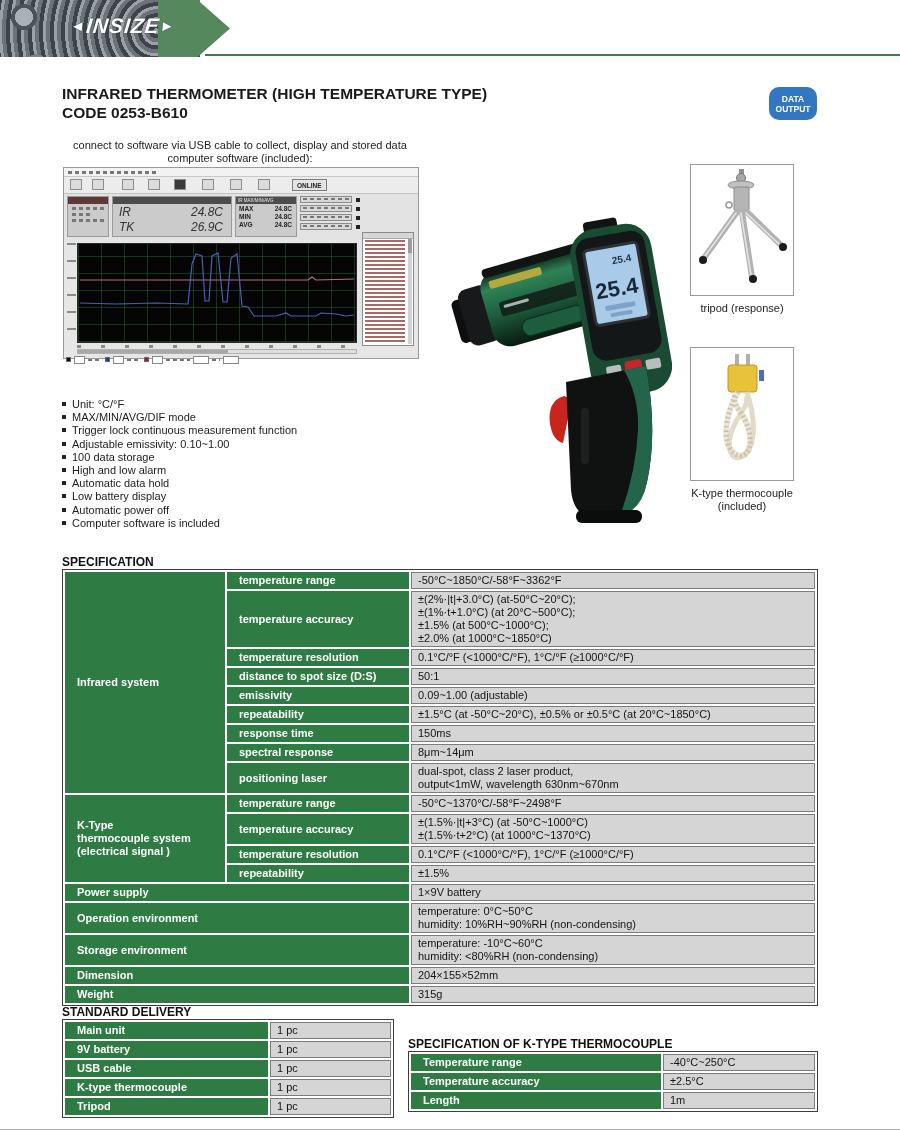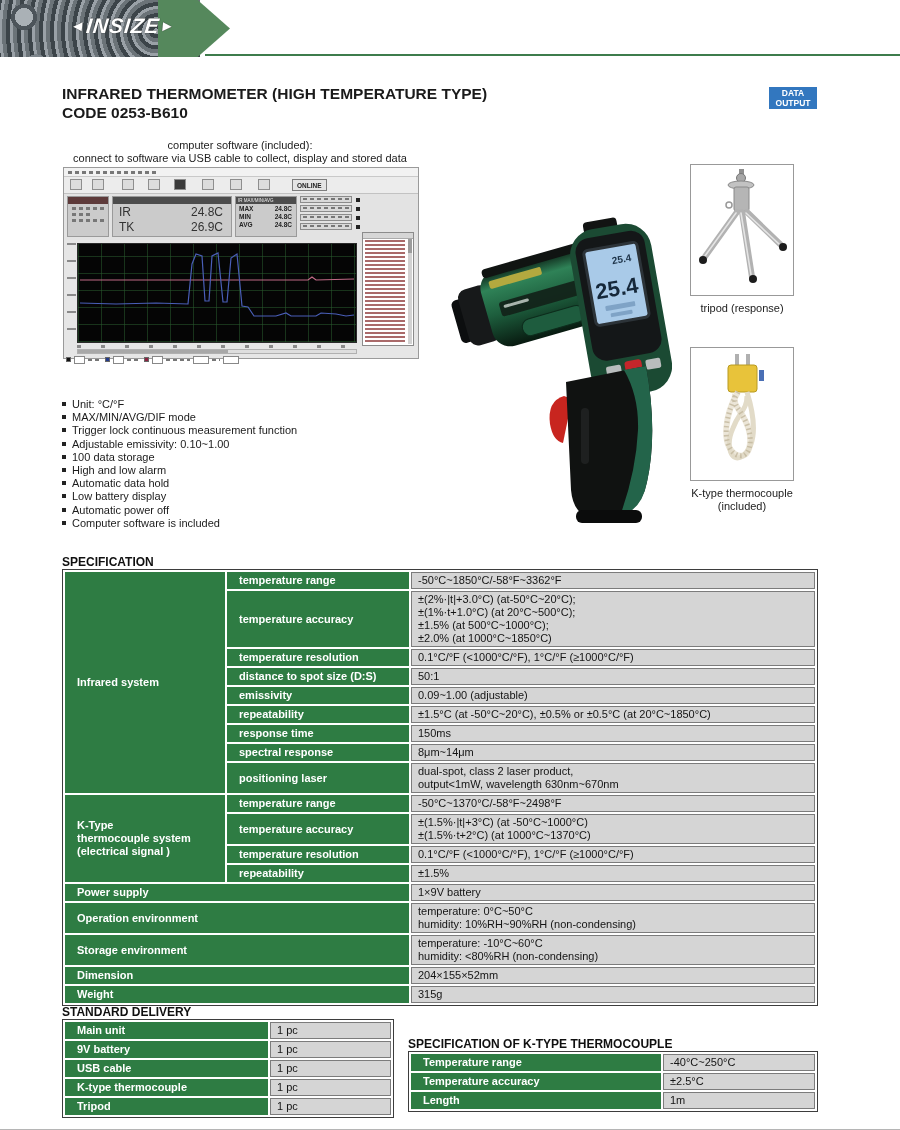--- a/index.html
+++ b/index.html
@@ -18,42 +18,42 @@
   .hdr-chevron{position:absolute;left:158px;top:0;width:72px;height:57px;background:#55885c;
     clip-path:polygon(0 0,55% 0,100% 50%,55% 100%,0 100%);}
   .hdr-logo{position:absolute;left:58px;top:14px;width:130px;text-align:center;
     color:#fff;font-weight:bold;font-style:italic;font-size:21px;letter-spacing:1px;
     text-shadow:0 0 1px #000;transform:skewX(-6deg);white-space:nowrap;}
   .hdr-logo .arr{font-size:15px;vertical-align:2px;}
   .hdr-rule{position:absolute;left:205px;top:54px;width:695px;height:2px;background:#3e7c4c;}
 
   
   .title{position:absolute;left:62px;top:84px;font-size:15.5px;font-weight:bold;line-height:19px;color:#1a1a1a;}
-  .badge{position:absolute;left:769px;top:87px;width:48px;height:22px;background:#3277bf;border-radius:0;
+  .badge{position:absolute;left:769px;top:87px;width:48px;height:33px;background:#3277bf;border-radius:10px;
     color:#fff;font-weight:bold;font-size:8.5px;line-height:10px;text-align:center;
     display:flex;flex-direction:column;justify-content:center;}
 
   
   .sw-cap{position:absolute;left:40px;top:139px;width:400px;text-align:center;font-size:11px;line-height:13px;color:#222;}
   .sw{position:absolute;left:63px;top:167px;width:356px;height:192px;background:#e6e6e6;border:1px solid #9a9a9a;box-sizing:border-box;}
   .mtx{background:repeating-linear-gradient(90deg,#777 0 4px,transparent 4px 7px);height:3px;}
   .sw-menubar{position:absolute;left:0;top:0;width:100%;height:8px;background:#f2f2f2;border-bottom:1px solid #c9c9c9;}
   .sw-menubar .mtx{margin:3px 0 0 4px;width:90px;}
   .sw-toolbar{position:absolute;left:0;top:9px;width:100%;height:16px;background:#ececec;border-bottom:1px solid #c2c2c2;}
   .sw-ico{position:absolute;top:2px;width:12px;height:11px;background:#dcdcdc;border:1px solid #8e8e8e;box-sizing:border-box;}
   .sw-ico.dark{background:#3a3a3a;}
   .sw-online{position:absolute;top:2px;left:228px;height:12px;padding:0 4px;background:#e4e4e4;border:1px solid #7d7d7d;
     font-size:6.5px;font-weight:bold;line-height:11px;color:#222;box-sizing:border-box;}
   .sw-panels{position:absolute;left:0;top:26px;width:100%;height:46px;background:#e3e3e3;}
   .pnl{position:absolute;border:1px solid #9a9a9a;background:#cbcbcb;box-sizing:border-box;}
   .pnl-hd{height:7px;background:#4c4c4c;}
   .pnl-hd.red{background:#5d3a3a;}
   .pnl-left{left:3px;top:2px;width:42px;height:41px;}
   .pnl-left .mtx{margin:3px 4px 0 4px;}
-  .pnl-data{left:48px;top:2px;width:120px;height:41px;}
+  .pnl-data{left:48px;top:2px;width:120px;height:41px;font-style:italic;}
   .rdg{display:flex;justify-content:space-between;padding:1px 8px 0 6px;font-size:12px;color:#333;}
   .pnl-stats{left:171px;top:2px;width:62px;height:41px;}
   .pnl-stats .pnl-hd{color:#eee;font-size:4.5px;line-height:7px;padding-left:2px;}
   .strow{display:flex;justify-content:space-between;padding:1px 4px 0 3px;font-size:6.5px;font-weight:bold;color:#222;}
   .pnl-btns{left:236px;top:2px;width:66px;height:41px;border:none;background:transparent;}
   .sbtn{position:relative;width:52px;height:7px;background:#d8d8d8;border:1px solid #8b8b8b;margin:0 0 2px 0;box-sizing:border-box;}
   .sbtn .mtx{margin:1px 2px;height:2px;}
   .sbtn:after{content:"";position:absolute;right:-9px;top:1px;width:4px;height:4px;background:#222;}
   .sw-chart{position:absolute;left:13px;top:75px;width:280px;height:100px;background:#050505;border:1px solid #2a2a2a;
     box-sizing:border-box;
@@ -121,22 +121,22 @@
   <div class="title">
     <div>INFRARED THERMOMETER (HIGH TEMPERATURE TYPE)</div>
     <div>CODE 0253-B610</div>
   </div>
   <div class="badge">
     <span>DATA</span>
     <span>OUTPUT</span>
   </div>
 
   <div class="sw-cap">
+    <div>connect to software via USB cable to collect, display and stored data</div>
     <div>computer software (included):</div>
-    <div>connect to software via USB cable to collect, display and stored data</div>
   </div>
 
   <div class="sw">
     <div class="sw-menubar">
         <div class="mtx"></div>
       </div>
     <div class="sw-toolbar">
       <div class="sw-ico" style="left:6px"></div>
       <div class="sw-ico" style="left:28px"></div>
       <div class="sw-ico" style="left:58px"></div>

